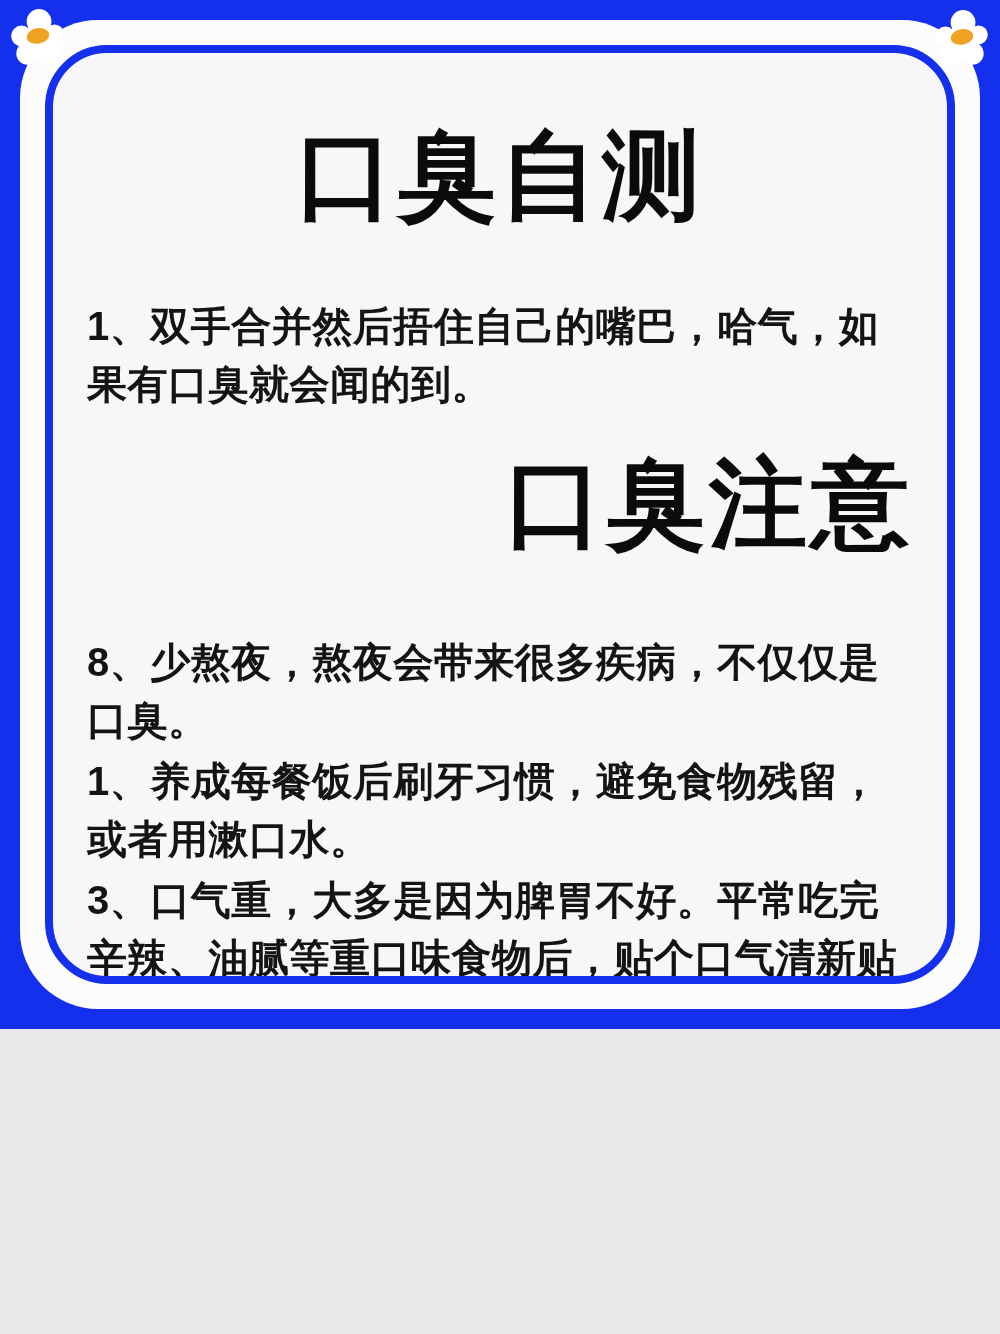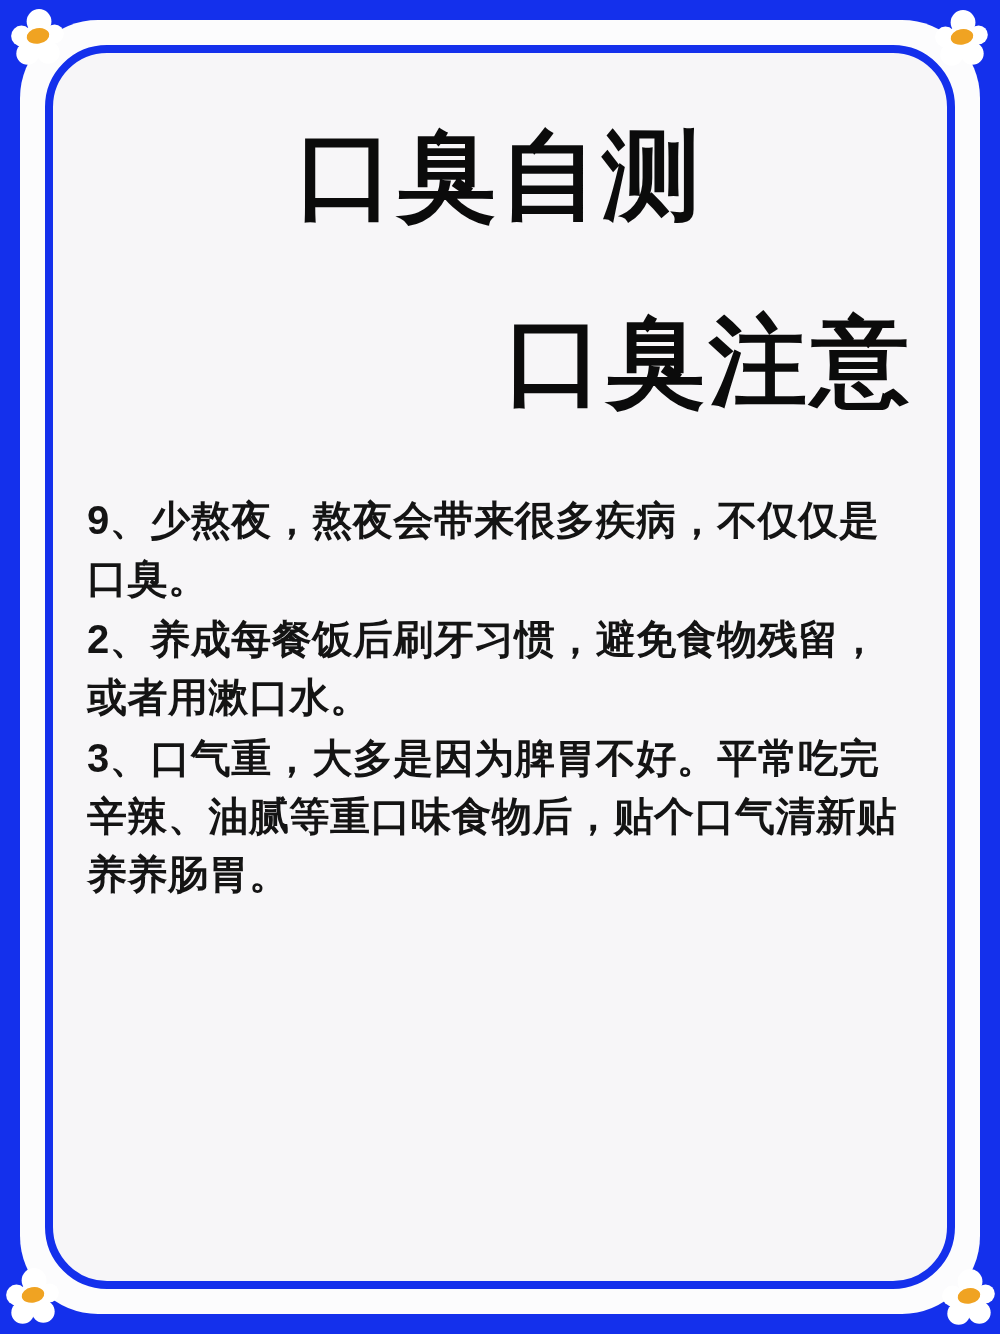--- a/index.html
+++ b/index.html
@@ -3,21 +3,21 @@
 <meta charset="utf-8">
 <style>
   html, body {
     margin: 0;
     padding: 0;
     background: #e8e8e8;
   }
   .page {
     position: relative;
     width: 1000px;
-    height: 1334px;
+    height: 1029px;
     background: #1430EC;
     overflow: hidden;
     font-family: "Liberation Sans", sans-serif;
   }
   .frame-outer {
     position: absolute;
     inset: 20px;
     background: #fcfcfd;
     border-radius: 78px;
   }
@@ -69,25 +69,26 @@
 
 <div class="page">
 
   <div class="frame-outer"></div>
   <div class="frame-inner"></div>
 
   <div class="content">
 
     <h1 class="section-title title-selftest">口臭自测</h1>
 
+    <p class="item">1、双手合并然后捂住自己的嘴巴，哈气，如果有口臭就会闻的到。</p>
 
     <h1 class="section-title title-notice">口臭注意</h1>
 
-    <p class="item">9、少熬夜，熬夜会带来很多疾病，不仅仅是口臭。</p>
-    <p class="item">2、养成每餐饭后刷牙习惯，避免食物残留，或者用漱口水。</p>
+    <p class="item">8、少熬夜，熬夜会带来很多疾病，不仅仅是口臭。</p>
+    <p class="item">1、养成每餐饭后刷牙习惯，避免食物残留，或者用漱口水。</p>
     <p class="item">3、口气重，大多是因为脾胃不好。平常吃完辛辣、油腻等重口味食物后，贴个口气清新贴养养肠胃。</p>
 
   </div>
 
   <svg class="flower flower-tl" viewBox="0 0 60 60" aria-hidden="true">
     <g fill="#ffffff">
       <circle cx="31" cy="14" r="12"></circle>
       <circle cx="14" cy="28" r="10"></circle>
       <circle cx="46" cy="26" r="9"></circle>
       <circle cx="20" cy="45" r="11"></circle>

